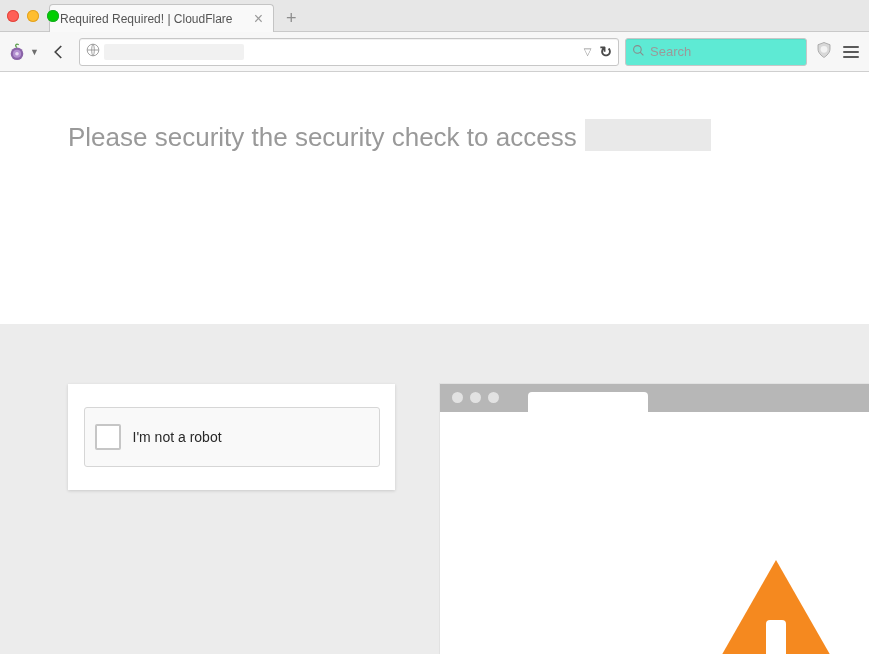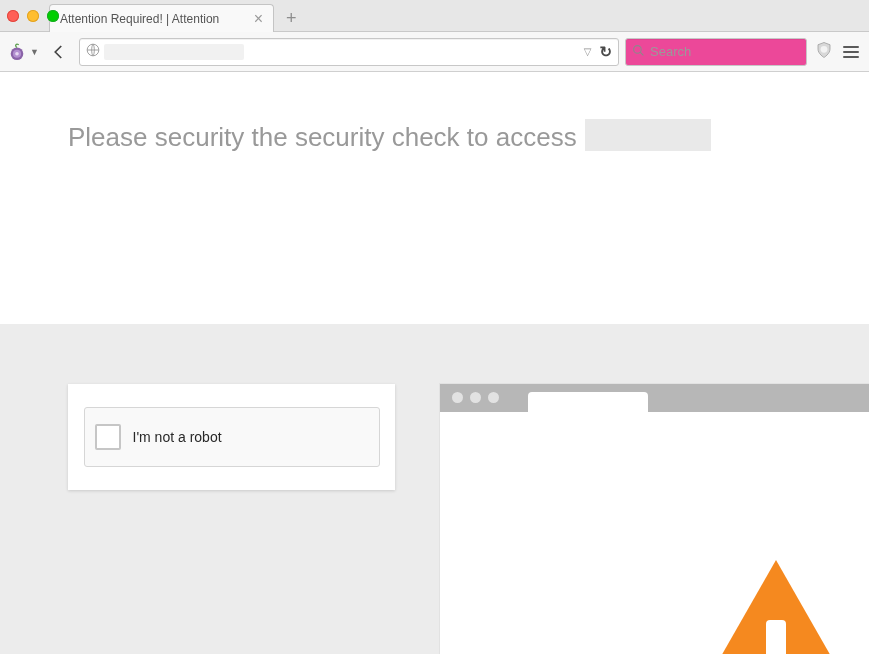--- a/index.html
+++ b/index.html
@@ -23,21 +23,21 @@
   .toolbar { height: 40px; background: #f7f7f7; border-bottom: 1px solid #cfcfcf; display: flex; align-items: center; padding: 0 8px; gap: 6px; }
   .tor-onion { width: 18px; height: 18px; display: flex; align-items: center; justify-content: center; }
   .chev-down { font-size: 9px; color: #6e6e6e; margin-left: -2px; }
   .nav-btn { width: 28px; height: 28px; border-radius: 3px; display: flex; align-items: center; justify-content: center; color: #555; }
   .urlbox { flex: 1; height: 28px; border: 1px solid #c7c7c7; border-radius: 3px; background: #fff; display: flex; align-items: center; padding: 0 6px; box-shadow: inset 0 1px 0 rgba(0,0,0,0.05); }
   .globe { color: #a0a0a0; font-size: 14px; margin-right: 4px; }
   .urlbox .mask { flex: 0 0 140px; height: 16px; background: #f1f1f1; border-radius: 2px; }
   .urlbox .spacer { flex: 1; }
   .urlbox .drop { color: #8f8f8f; font-size: 10px; margin-right: 8px; }
   .urlbox .reload { color: #4a4a4a; font-weight: bold; font-size: 15px; }
-  .searchbox { width: 182px; height: 28px; border: 1px solid #c7c7c7; background: #ec4899; border-radius: 3px; display: flex; align-items: center; padding: 0 6px; box-shadow: inset 0 1px 0 rgba(0,0,0,0.05); }
+  .searchbox { width: 182px; height: 28px; border: 1px solid #c7c7c7; background: #5eead4; border-radius: 3px; display: flex; align-items: center; padding: 0 6px; box-shadow: inset 0 1px 0 rgba(0,0,0,0.05); }
   .searchbox .mag { color: #8a8a8a; font-size: 13px; margin-right: 5px; }
   .searchbox input { border: none; outline: none; width: 100%; font-size: 13px; color: #333; background: transparent; }
   .searchbox input::placeholder { color: #9a9a9a; }
   .shield { color: #888; font-size: 16px; width: 22px; text-align: center; }
   .hamburger { width: 20px; display: flex; flex-direction: column; gap: 3px; padding: 0 2px; }
   .hamburger span { height: 2px; background: #5a5a5a; border-radius: 1px; }
 
   
   .page { position: relative; }
   .hero { padding: 34px 0 0 68px; }
@@ -69,21 +69,21 @@
 <body>
 
 <div class="traffic">
   <div class="dot red"></div>
   <div class="dot yellow"></div>
   <div class="dot green"></div>
 </div>
 
 <div class="tabbar">
   <div class="tab">
-    <span class="title">Attention Required! | Attention</span>
+    <span class="title">Required Required! | CloudFlare</span>
     <span class="close">×</span>
   </div>
   <div class="newtab">+</div>
 </div>
 
 <div class="toolbar">
   <div class="tor-onion">
     <svg viewBox="0 0 20 20" width="18" height="18">
         <circle cx="10" cy="12" r="7" fill="#8a63a8"></circle>
         <circle cx="10" cy="12" r="4.5" fill="#b28fd0"></circle>

